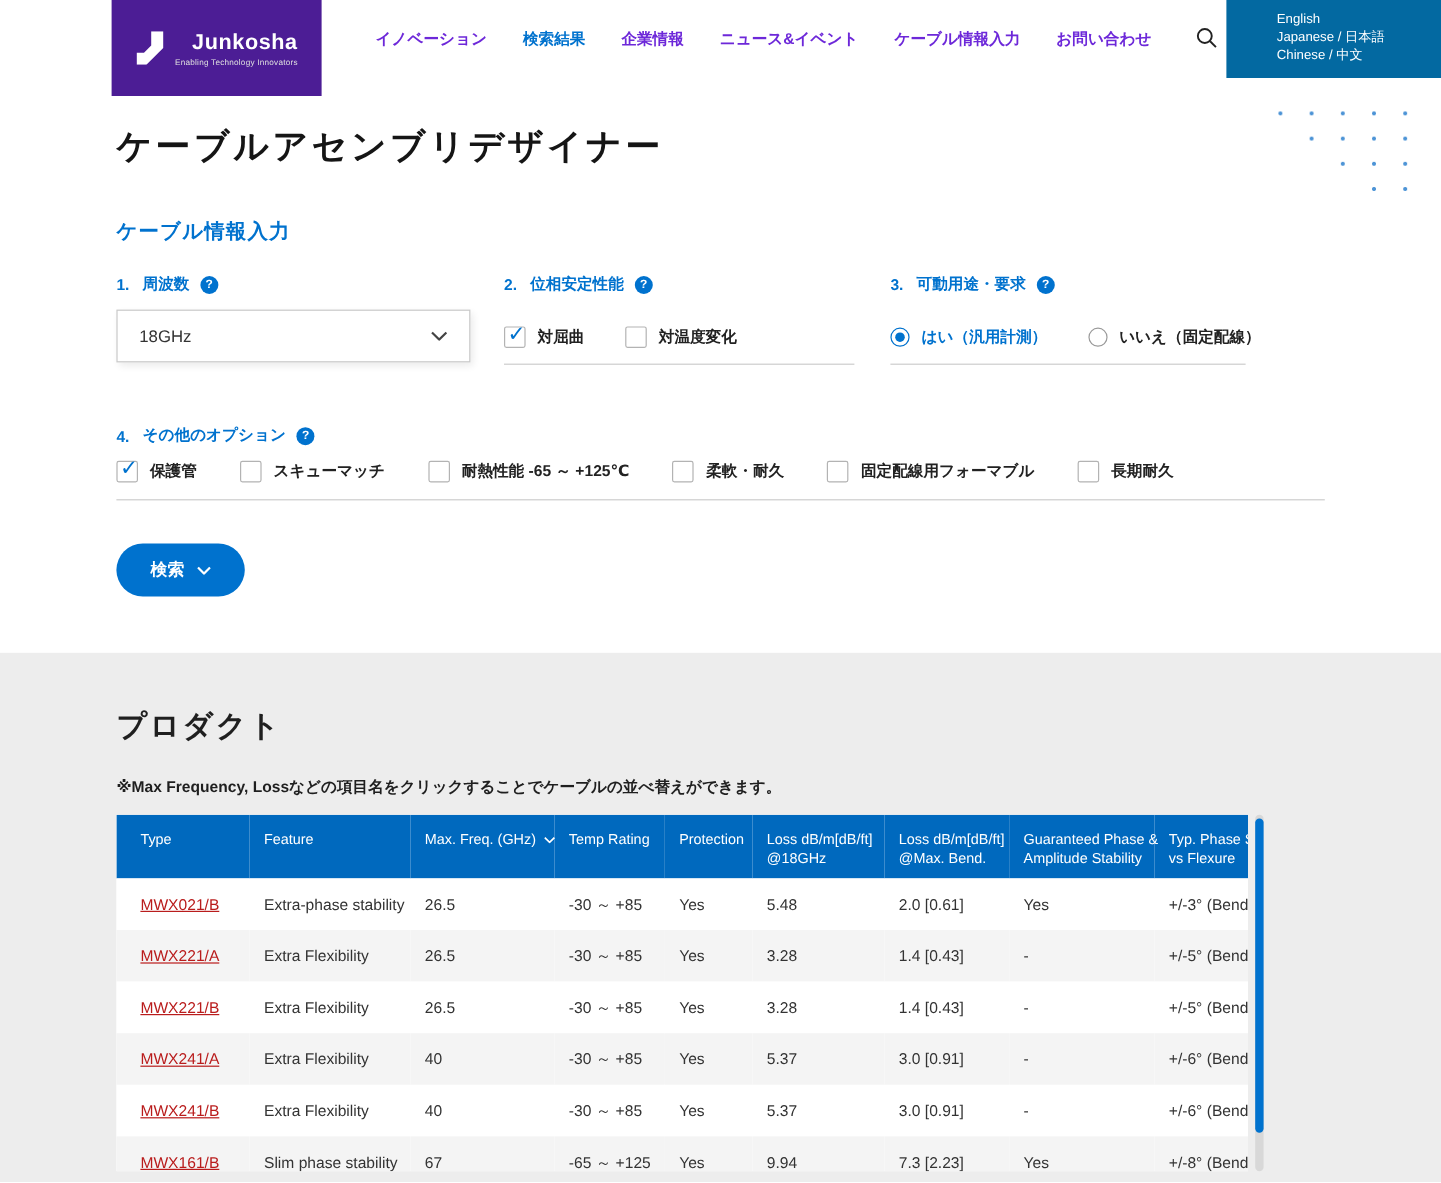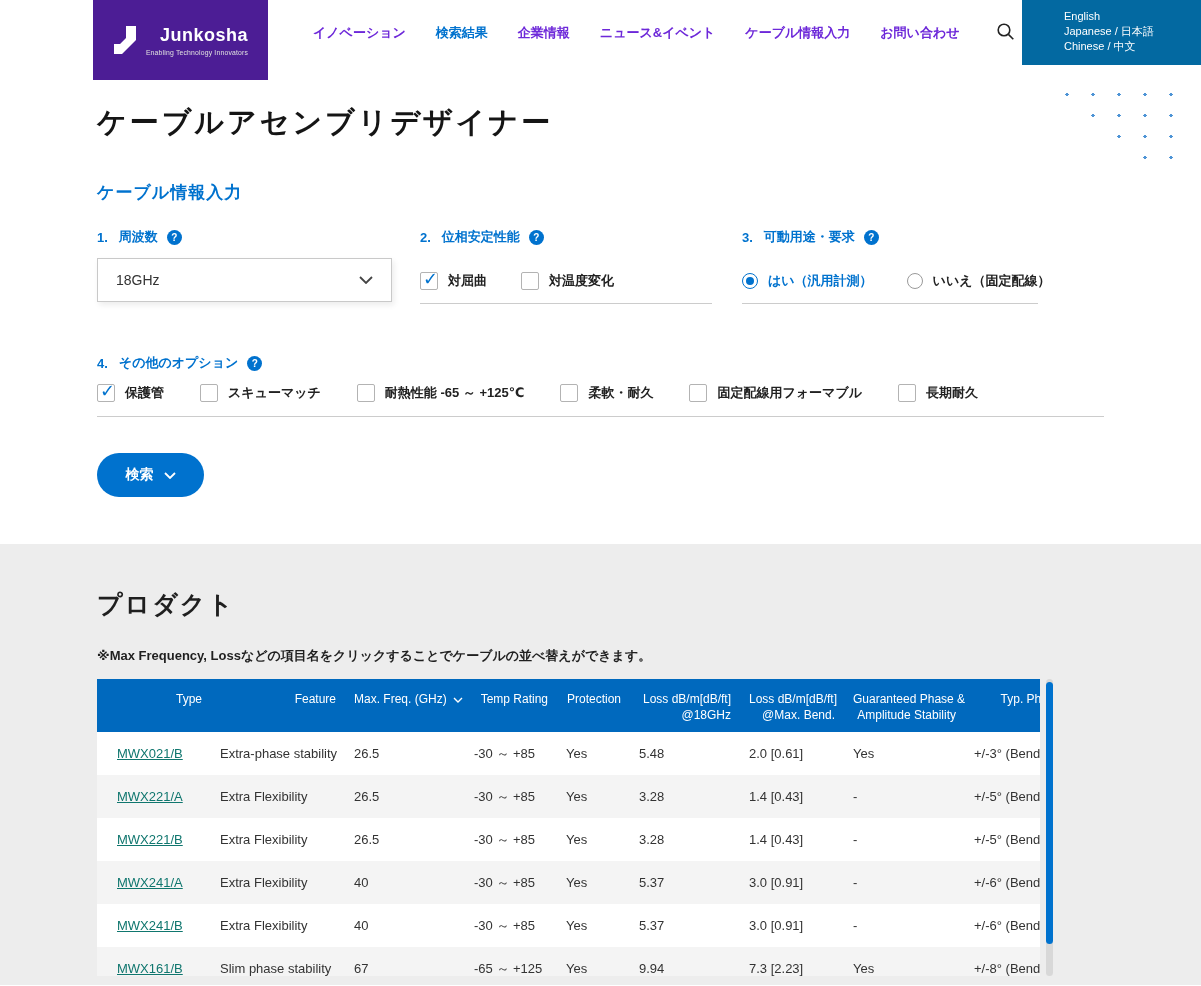--- a/index.html
+++ b/index.html
@@ -53,28 +53,28 @@
                    font-size:14px; font-weight:bold; display:flex; align-items:center; justify-content:center; gap:10px;
                    border:none; cursor:pointer; font-family:inherit; }
 
   
   .results { margin-top:47px; background:#EDEDED; padding:44px 0 6px 97px; min-height:441px; }
   .results-heading { font-size:25px; font-weight:600; color:#1f1f1f; letter-spacing:2px; }
   .results-note { margin-top:26px; font-size:13px; font-weight:bold; color:#1f1f1f; }
   .table-area { display:flex; margin-top:14px; }
   .table-clip { width:943px; height:297px; overflow:hidden; background:#fff; }
   table { border-collapse:collapse; table-layout:fixed; width:1015px; }
-  thead th { background:#0069BE; color:#fff; font-size:12px; font-weight:normal; text-align:right;
+  thead th { background:#0069BE; color:#fff; font-size:12px; font-weight:normal; text-align:left;
              vertical-align:top; padding:12px 6px 0 12px; height:53px; line-height:16px; cursor:pointer; white-space:nowrap; }
   thead th.first { padding-left:20px; }
   tbody td { font-size:13px; color:#333; padding:0 6px 0 12px; height:43px; white-space:nowrap; }
   tbody td.first { padding-left:20px; }
   tbody tr:nth-child(odd) { background:#fff; }
   tbody tr:nth-child(even) { background:#F4F4F4; }
-  .type-link { color:#0f766e; text-decoration:underline; cursor:pointer; }
+  .type-link { color:#b91c1c; text-decoration:underline; cursor:pointer; }
   .hdr-line { white-space:nowrap; }
   .sort-ic { margin-left:6px; }
   .vscroll { width:7px; height:297px; background:#d8d8d8; border-radius:4px; margin-left:6px; position:relative; cursor:pointer; }
   .vthumb { position:absolute; top:3px; left:0; width:7px; height:262px; background:#0072CE; border-radius:4px; cursor:grab; }
 </style>
 </head>
 <body>
 
 <div class="header">
   <div class="logo-box">

